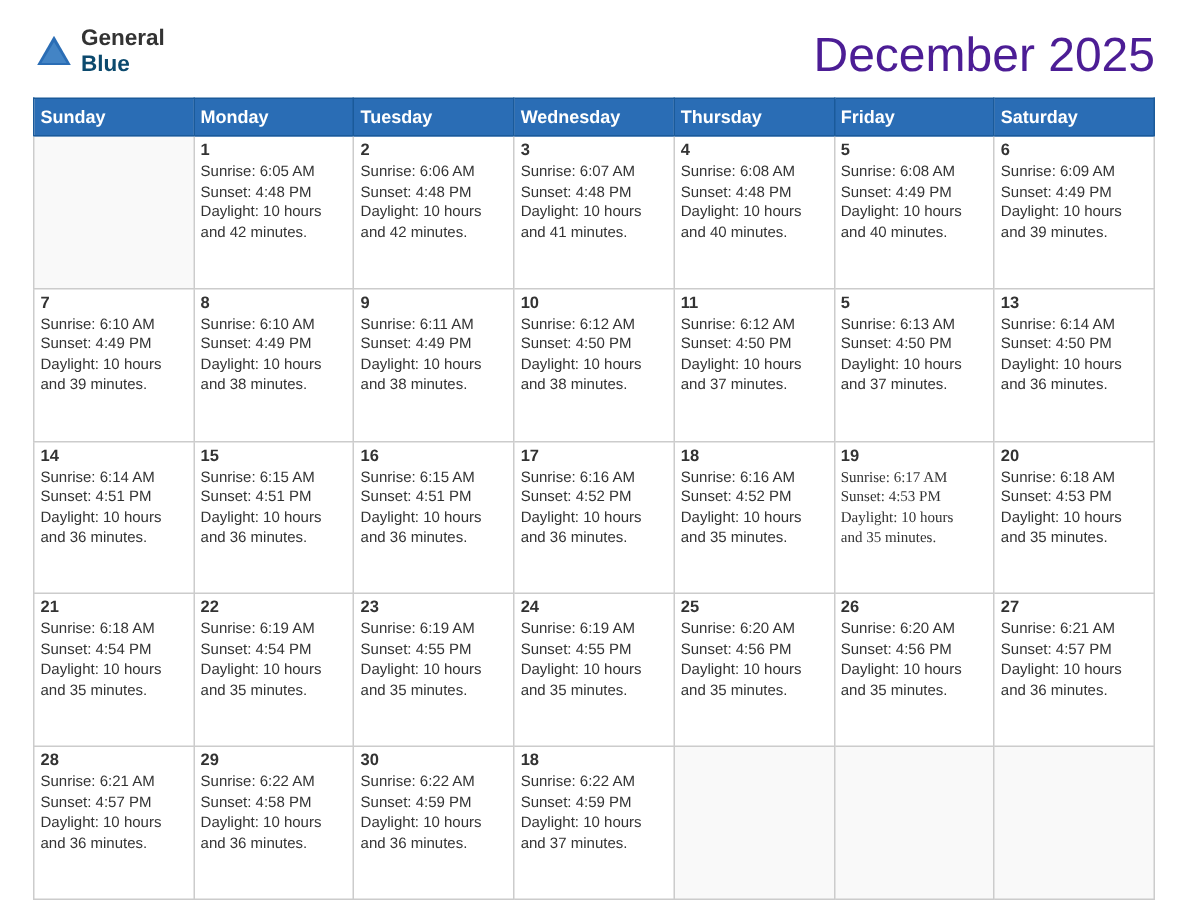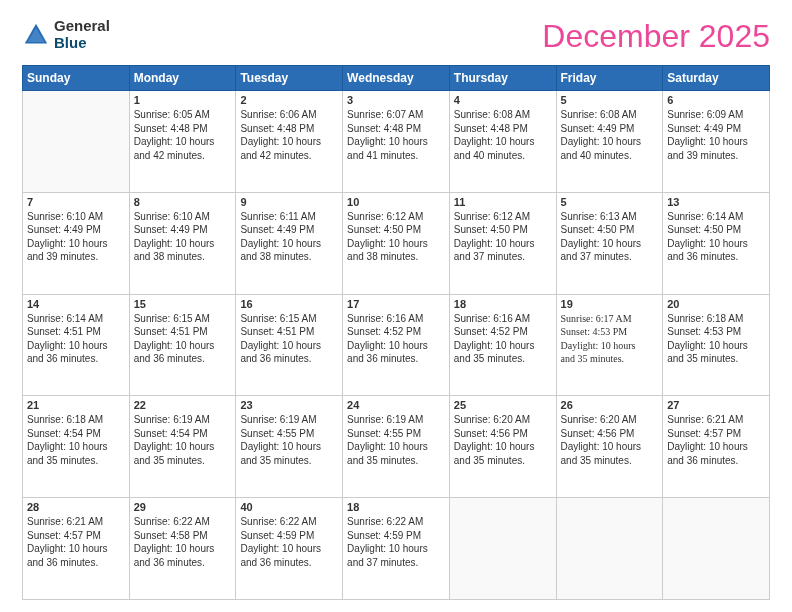--- a/index.html
+++ b/index.html
@@ -37,21 +37,21 @@
     .logo-icon {
       width: 28px;
       height: 28px;
     }
     .title-block {
       text-align: right;
     }
     .month-title {
       font-size: 32px;
       font-weight: normal;
-      color: #ec4899;
+      color: #4c1d95;
     }
     .location {
       font-size: 14px;
       color: #444;
     }
     .calendar {
       flex: 1;
       border: 1px solid #ccc;
       border-collapse: collapse;
       width: 100%;
@@ -329,21 +329,21 @@
 and 36 minutes.</div>
           </td>
           <td>
             <span class="day-num">29</span>
             <div class="day-info" style="white-space: pre-line;">Sunrise: 6:22 AM
 Sunset: 4:58 PM
 Daylight: 10 hours
 and 36 minutes.</div>
           </td>
           <td>
-            <span class="day-num">40</span>
+            <span class="day-num">30</span>
             <div class="day-info" style="white-space: pre-line;">Sunrise: 6:22 AM
 Sunset: 4:59 PM
 Daylight: 10 hours
 and 36 minutes.</div>
           </td>
           <td>
             <span class="day-num">18</span>
             <div class="day-info" style="white-space: pre-line;">Sunrise: 6:22 AM
 Sunset: 4:59 PM
 Daylight: 10 hours

